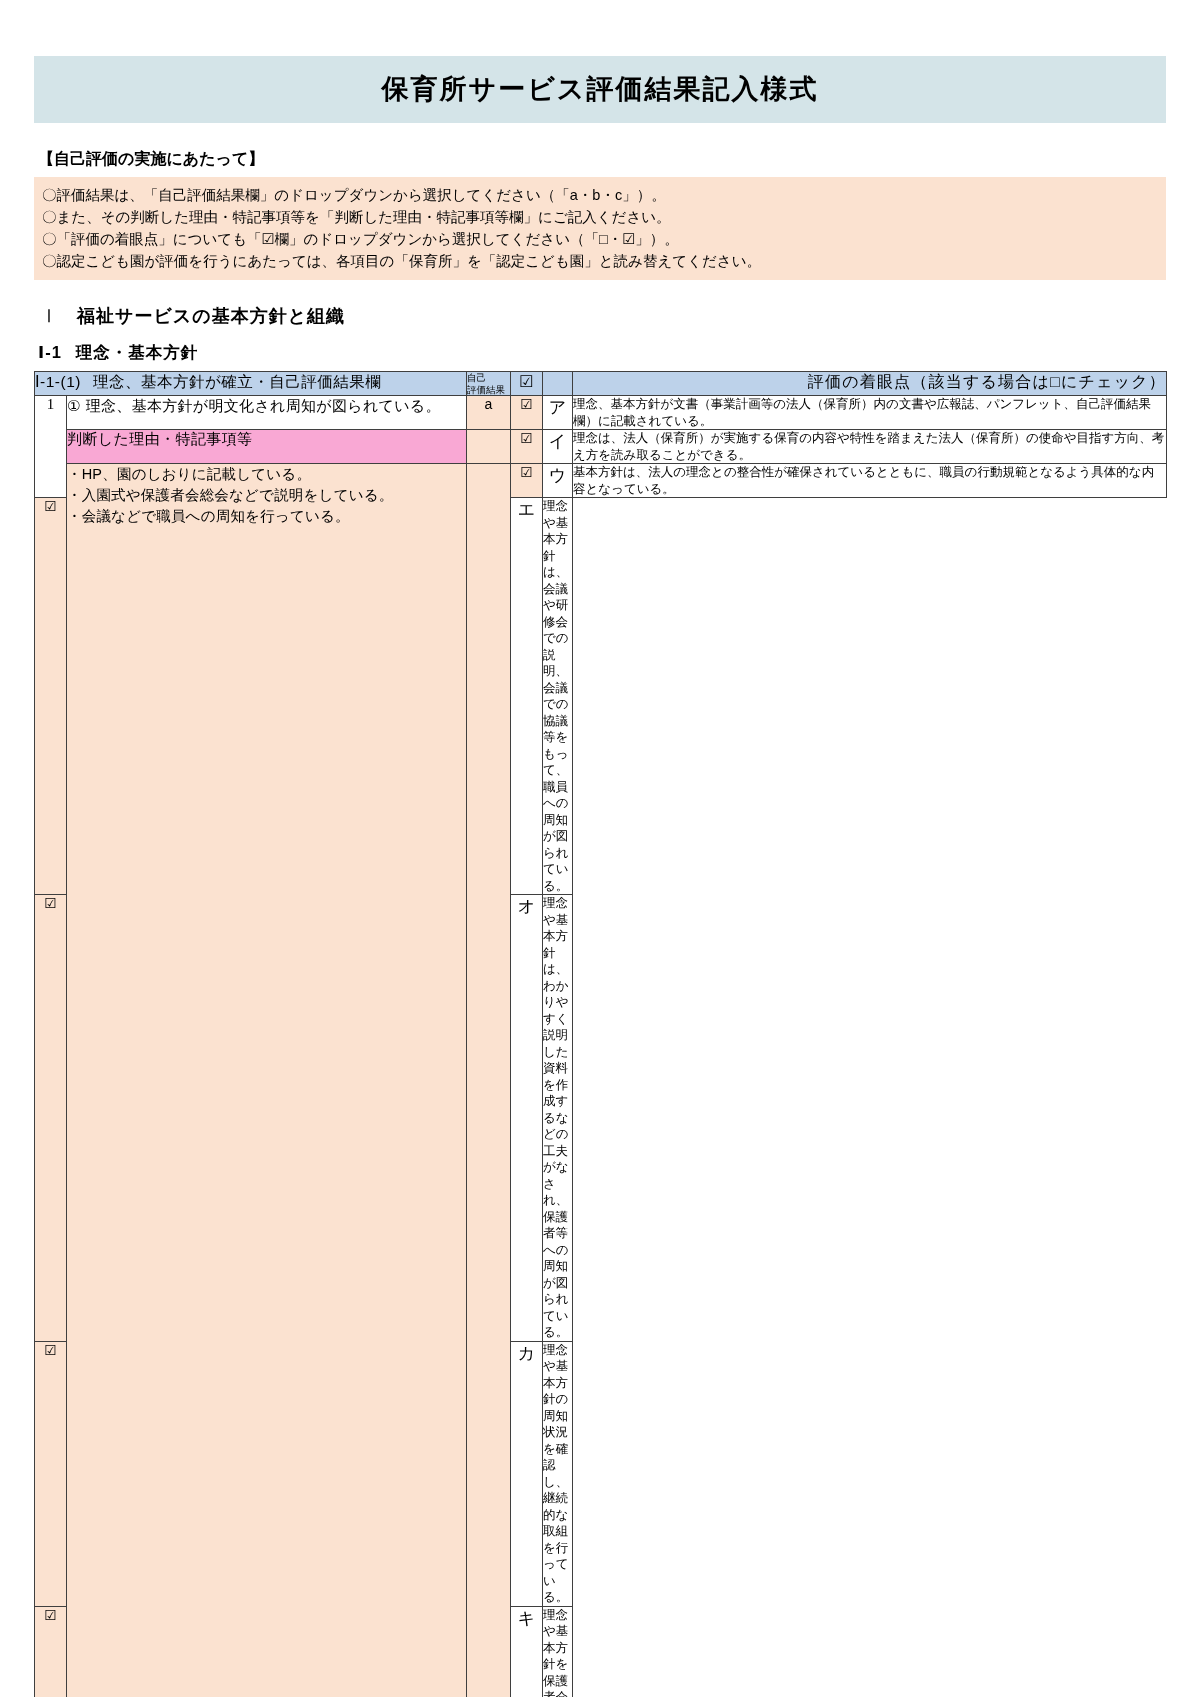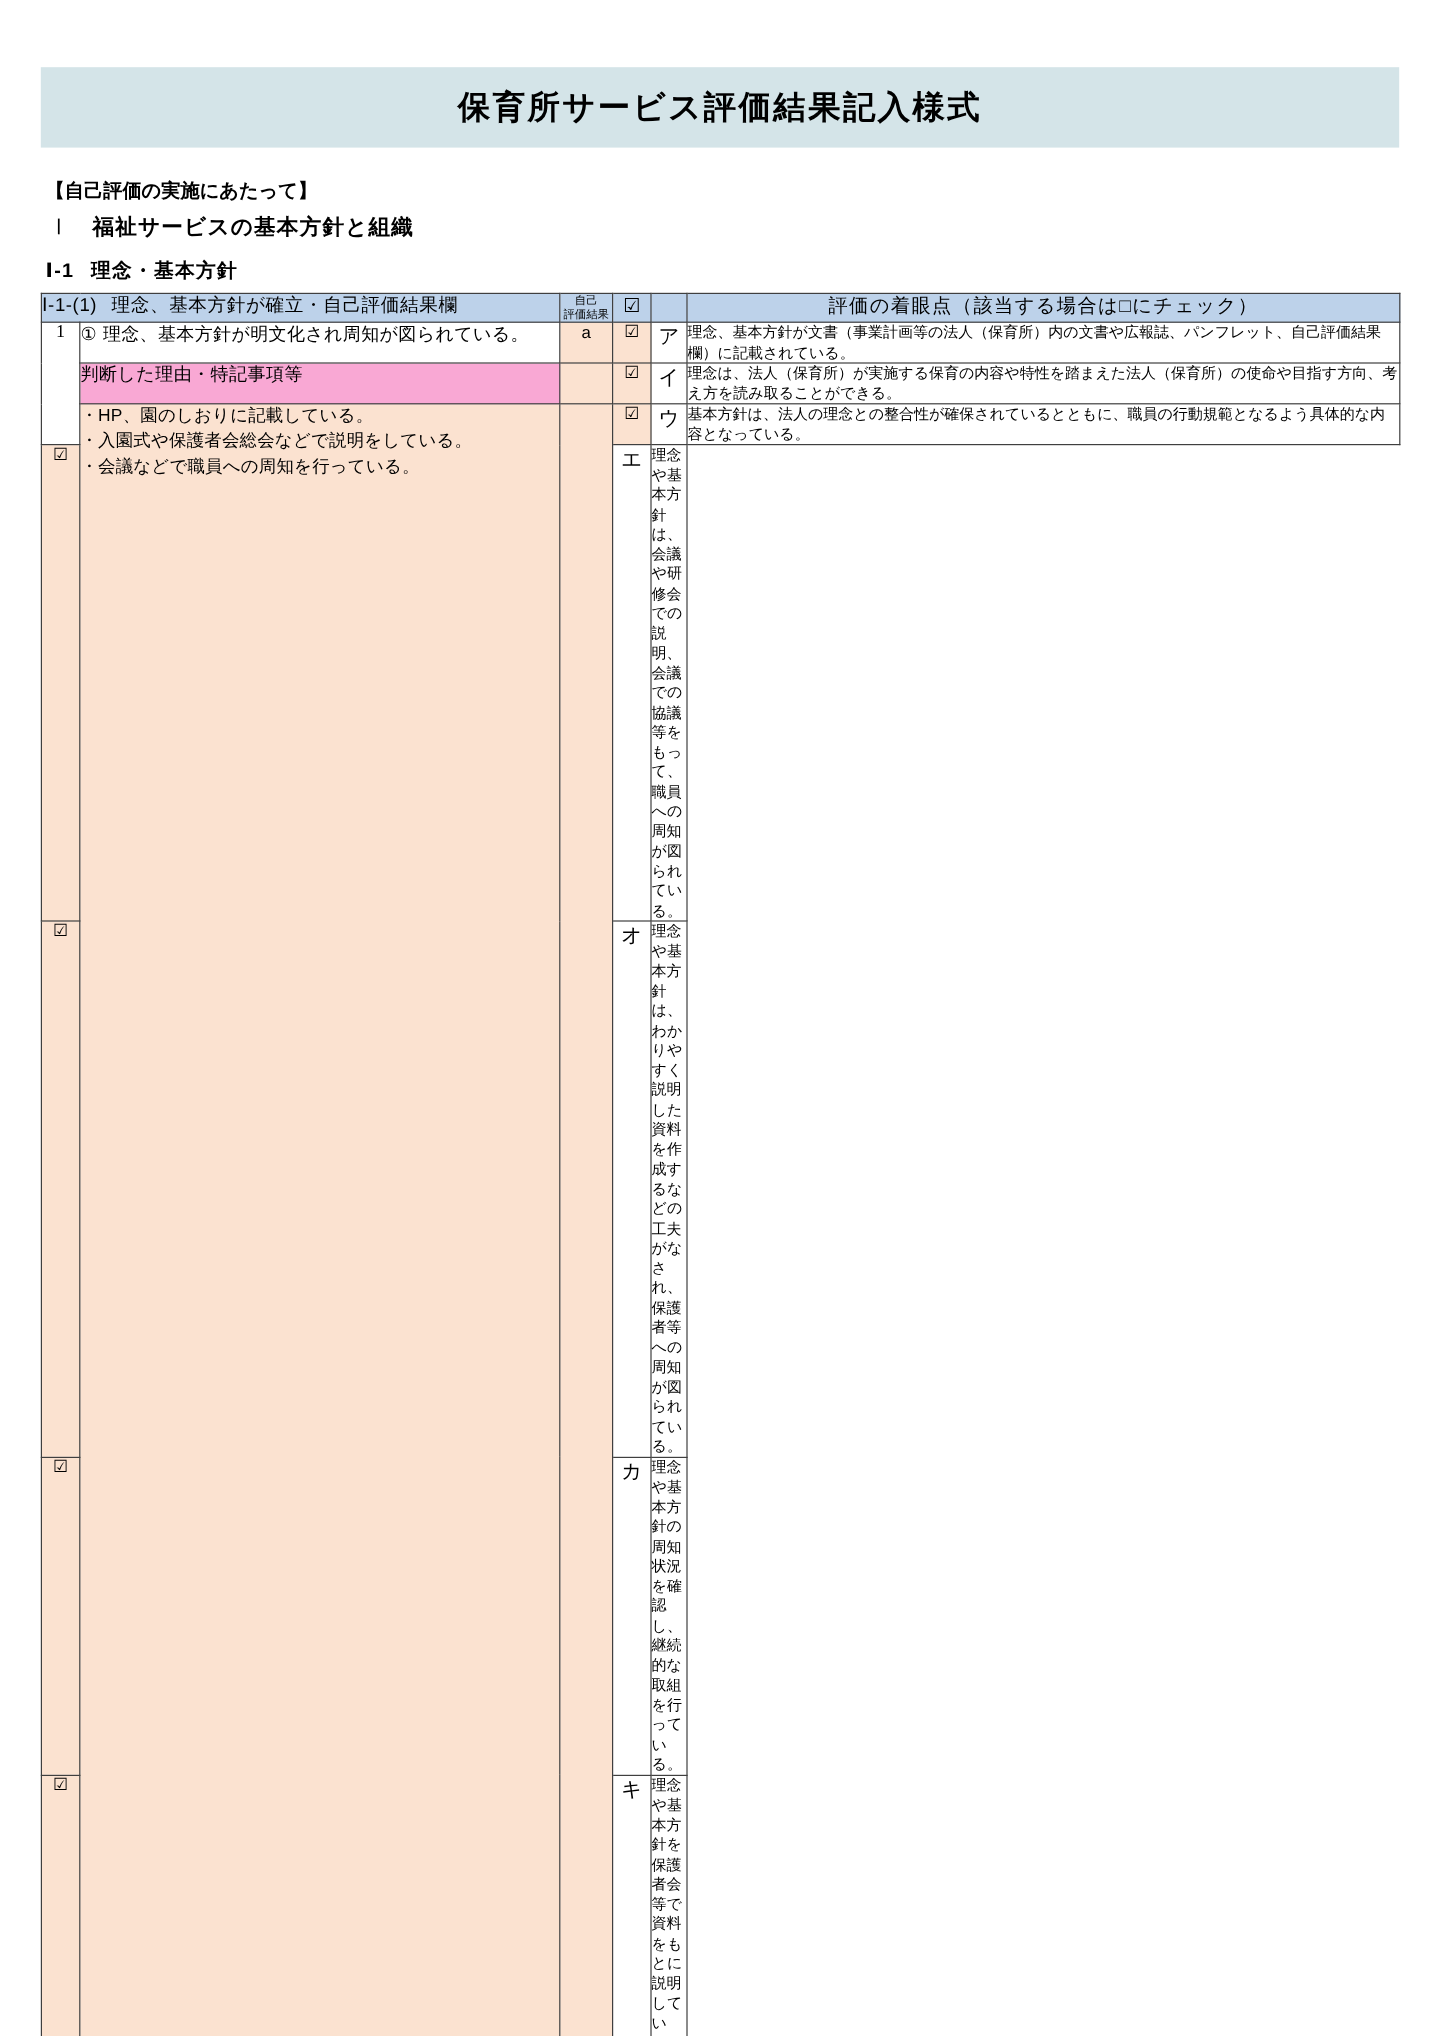--- a/index.html
+++ b/index.html
@@ -107,36 +107,35 @@
   td.hdr-title {
     font-family: "Liberation Sans", "DejaVu Sans", sans-serif;
     font-size: 15.5px;
     padding: 8px 6px 8px 8px;
     letter-spacing: 0.5px;
     line-height: 1.35;
     vertical-align: middle;
   }
   td.hdr-title .code { margin-right: 12px; }
   td.hdr-score {
-    text-align: center;
     vertical-align: middle;
     font-family: "Liberation Sans", "DejaVu Sans", sans-serif;
     font-size: 9.5px;
     line-height: 1.22;
     padding: 2px 1px;
   }
   td.hdr-check {
     text-align: center;
     vertical-align: middle;
     font-size: 16px;
     font-weight: bold;
     font-family: "DejaVu Sans", sans-serif;
   }
   td.hdr-view {
-    text-align: center;
+    text-align: right;
     vertical-align: middle;
     font-family: "Liberation Sans", "DejaVu Sans", sans-serif;
     font-size: 16px;
     letter-spacing: 1.2px;
   }
 
   
   td.cell-no {
     text-align: center;
     vertical-align: middle;
@@ -206,20 +205,26 @@
 </head>
 <body>
 
 <div class="page">
 
   <div class="title-banner">
     <span class="title-text">保育所サービス評価結果記入様式</span>
   </div>
 
   <div class="intro-heading">【自己評価の実施にあたって】</div>
+  <div class="intro-box">
+    <div class="line">〇評価結果は、「自己評価結果欄」のドロップダウンから選択してください（「a・b・c」）。</div>
+    <div class="line">〇また、その判断した理由・特記事項等を「判断した理由・特記事項等欄」にご記入ください。</div>
+    <div class="line">〇「評価の着眼点」についても「☑欄」のドロップダウンから選択してください（「□・☑」）。</div>
+    <div class="line">〇認定こども園が評価を行うにあたっては、各項目の「保育所」を「認定こども園」と読み替えてください。</div>
+  </div>
 
   <div class="h-roman">
     <span class="num">Ⅰ</span><span>福祉サービスの基本方針と組織</span>
   </div>
 
   <div class="h-sub">
     <span class="num">Ⅰ-1</span><span>理念・基本方針</span>
   </div>
 
   <table class="eval">

